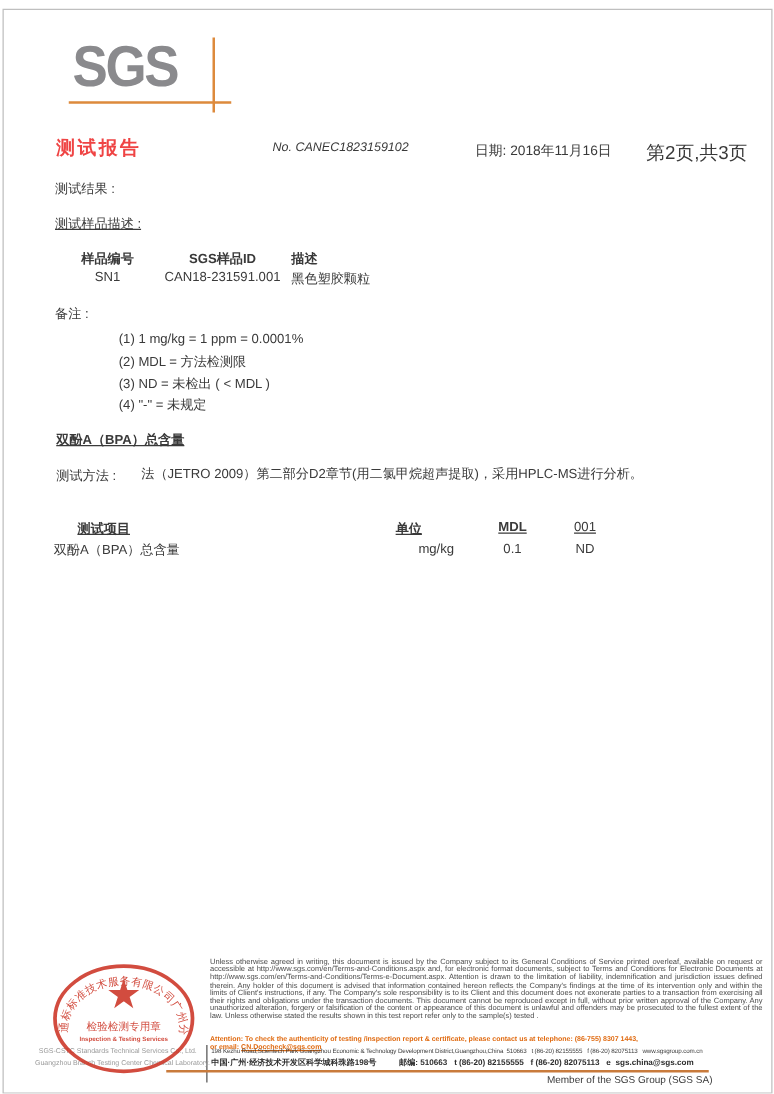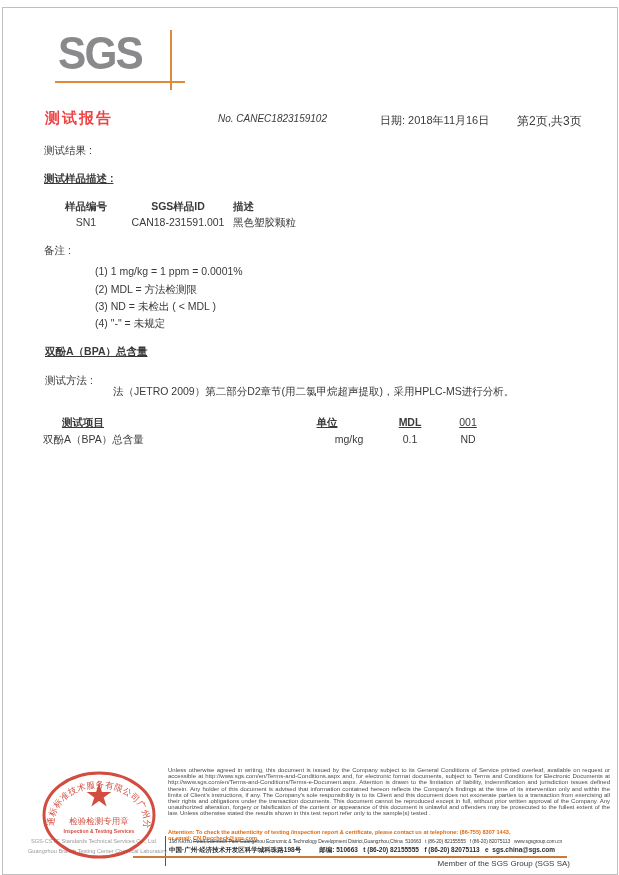--- a/index.html
+++ b/index.html
@@ -12,21 +12,21 @@
 
   
   .logo-text{left:58px;top:26px;font-size:46px;font-weight:800;color:#8a8a8d;letter-spacing:-2px;transform:scaleX(.92);transform-origin:left;}
   .logo-hline{left:55px;top:81px;width:130px;height:2px;background:#dd8a3c;}
   .logo-vline{left:170px;top:30px;width:2px;height:60px;background:#dd8a3c;}
 
   
   .doc-title{left:45px;top:109px;font-size:15px;font-weight:bold;letter-spacing:2px;color:#ef4444;}
   .report-no{left:218px;top:113px;font-size:10px;font-style:italic;}
   .report-date{left:380px;top:113px;font-size:11px;}
-  .report-page{left:517px;top:113px;font-size:12px;}
+  .report-page{left:517px;top:113px;font-size:15px;}
 
   .body-txt{font-size:10.5px;color:#3a3a3a;}
   .bold{font-weight:bold;}
   .ul{text-decoration:underline;}
   .it{}
 
   .legal{
     position:absolute;left:168px;top:767px;width:442px;
     font-size:6px;line-height:6.2px;color:#4c4c4c;text-align:justify;white-space:normal;
   }
@@ -49,38 +49,38 @@
   <div class="abs logo-text">SGS</div>
   <div class="abs logo-hline"></div>
   <div class="abs logo-vline"></div>
 
   <div class="abs doc-title">测试报告</div>
   <div class="abs report-no">No. CANEC1823159102</div>
   <div class="abs report-date">日期: 2018年11月16日</div>
   <div class="abs report-page">第2页,共3页</div>
 
   <div class="abs body-txt" style="left:44px;top:144px;">测试结果 :</div>
-  <div class="abs body-txt ul" style="left:44px;top:172px;font-weight:bold;">测试样品描述 :</div>
+  <div class="abs body-txt ul" style="left:44px;top:172px;">测试样品描述 :</div>
 
   <div class="abs body-txt bold" style="left:86px;top:200px;transform:translateX(-50%);">样品编号</div>
   <div class="abs body-txt bold" style="left:178px;top:200px;transform:translateX(-50%);">SGS样品ID</div>
   <div class="abs body-txt bold" style="left:233px;top:200px;">描述</div>
   <div class="abs body-txt" style="left:86px;top:216px;transform:translateX(-50%);">SN1</div>
   <div class="abs body-txt" style="left:178px;top:216px;transform:translateX(-50%);">CAN18-231591.001</div>
   <div class="abs body-txt" style="left:233px;top:216px;">黑色塑胶颗粒</div>
 
   <div class="abs body-txt" style="left:44px;top:244px;">备注 :</div>
   <div class="abs body-txt" style="left:95px;top:265px;">(1) 1 mg/kg = 1 ppm = 0.0001%</div>
   <div class="abs body-txt" style="left:95px;top:283px;">(2) MDL = 方法检测限</div>
   <div class="abs body-txt" style="left:95px;top:300px;">(3) ND = 未检出 ( &lt; MDL )</div>
   <div class="abs body-txt" style="left:95px;top:317px;">(4) "-" = 未规定</div>
 
   <div class="abs body-txt bold ul" style="left:45px;top:345px;">双酚A（BPA）总含量</div>
   <div class="abs body-txt" style="left:45px;top:374px;">测试方法 :</div>
-  <div class="abs body-txt" style="left:113px;top:385px;">法（JETRO 2009）第二部分D2章节(用二氯甲烷超声提取)，采用HPLC-MS进行分析。</div>
+  <div class="abs body-txt" style="left:113px;top:372px;">法（JETRO 2009）第二部分D2章节(用二氯甲烷超声提取)，采用HPLC-MS进行分析。</div>
 
   <div class="abs body-txt bold ul" style="left:62px;top:416px;">测试项目</div>
   <div class="abs body-txt bold ul" style="left:327px;top:416px;transform:translateX(-50%);">单位</div>
   <div class="abs body-txt bold ul" style="left:410px;top:416px;transform:translateX(-50%);">MDL</div>
   <div class="abs body-txt it ul" style="left:468px;top:416px;transform:translateX(-50%);">001</div>
   <div class="abs body-txt" style="left:43px;top:433px;">双酚A（BPA）总含量</div>
   <div class="abs body-txt" style="left:327px;top:433px;transform:translateX(-50%);padding-left:44px;">mg/kg</div>
   <div class="abs body-txt" style="left:410px;top:433px;transform:translateX(-50%);">0.1</div>
   <div class="abs body-txt" style="left:468px;top:433px;transform:translateX(-50%);">ND</div>
 

